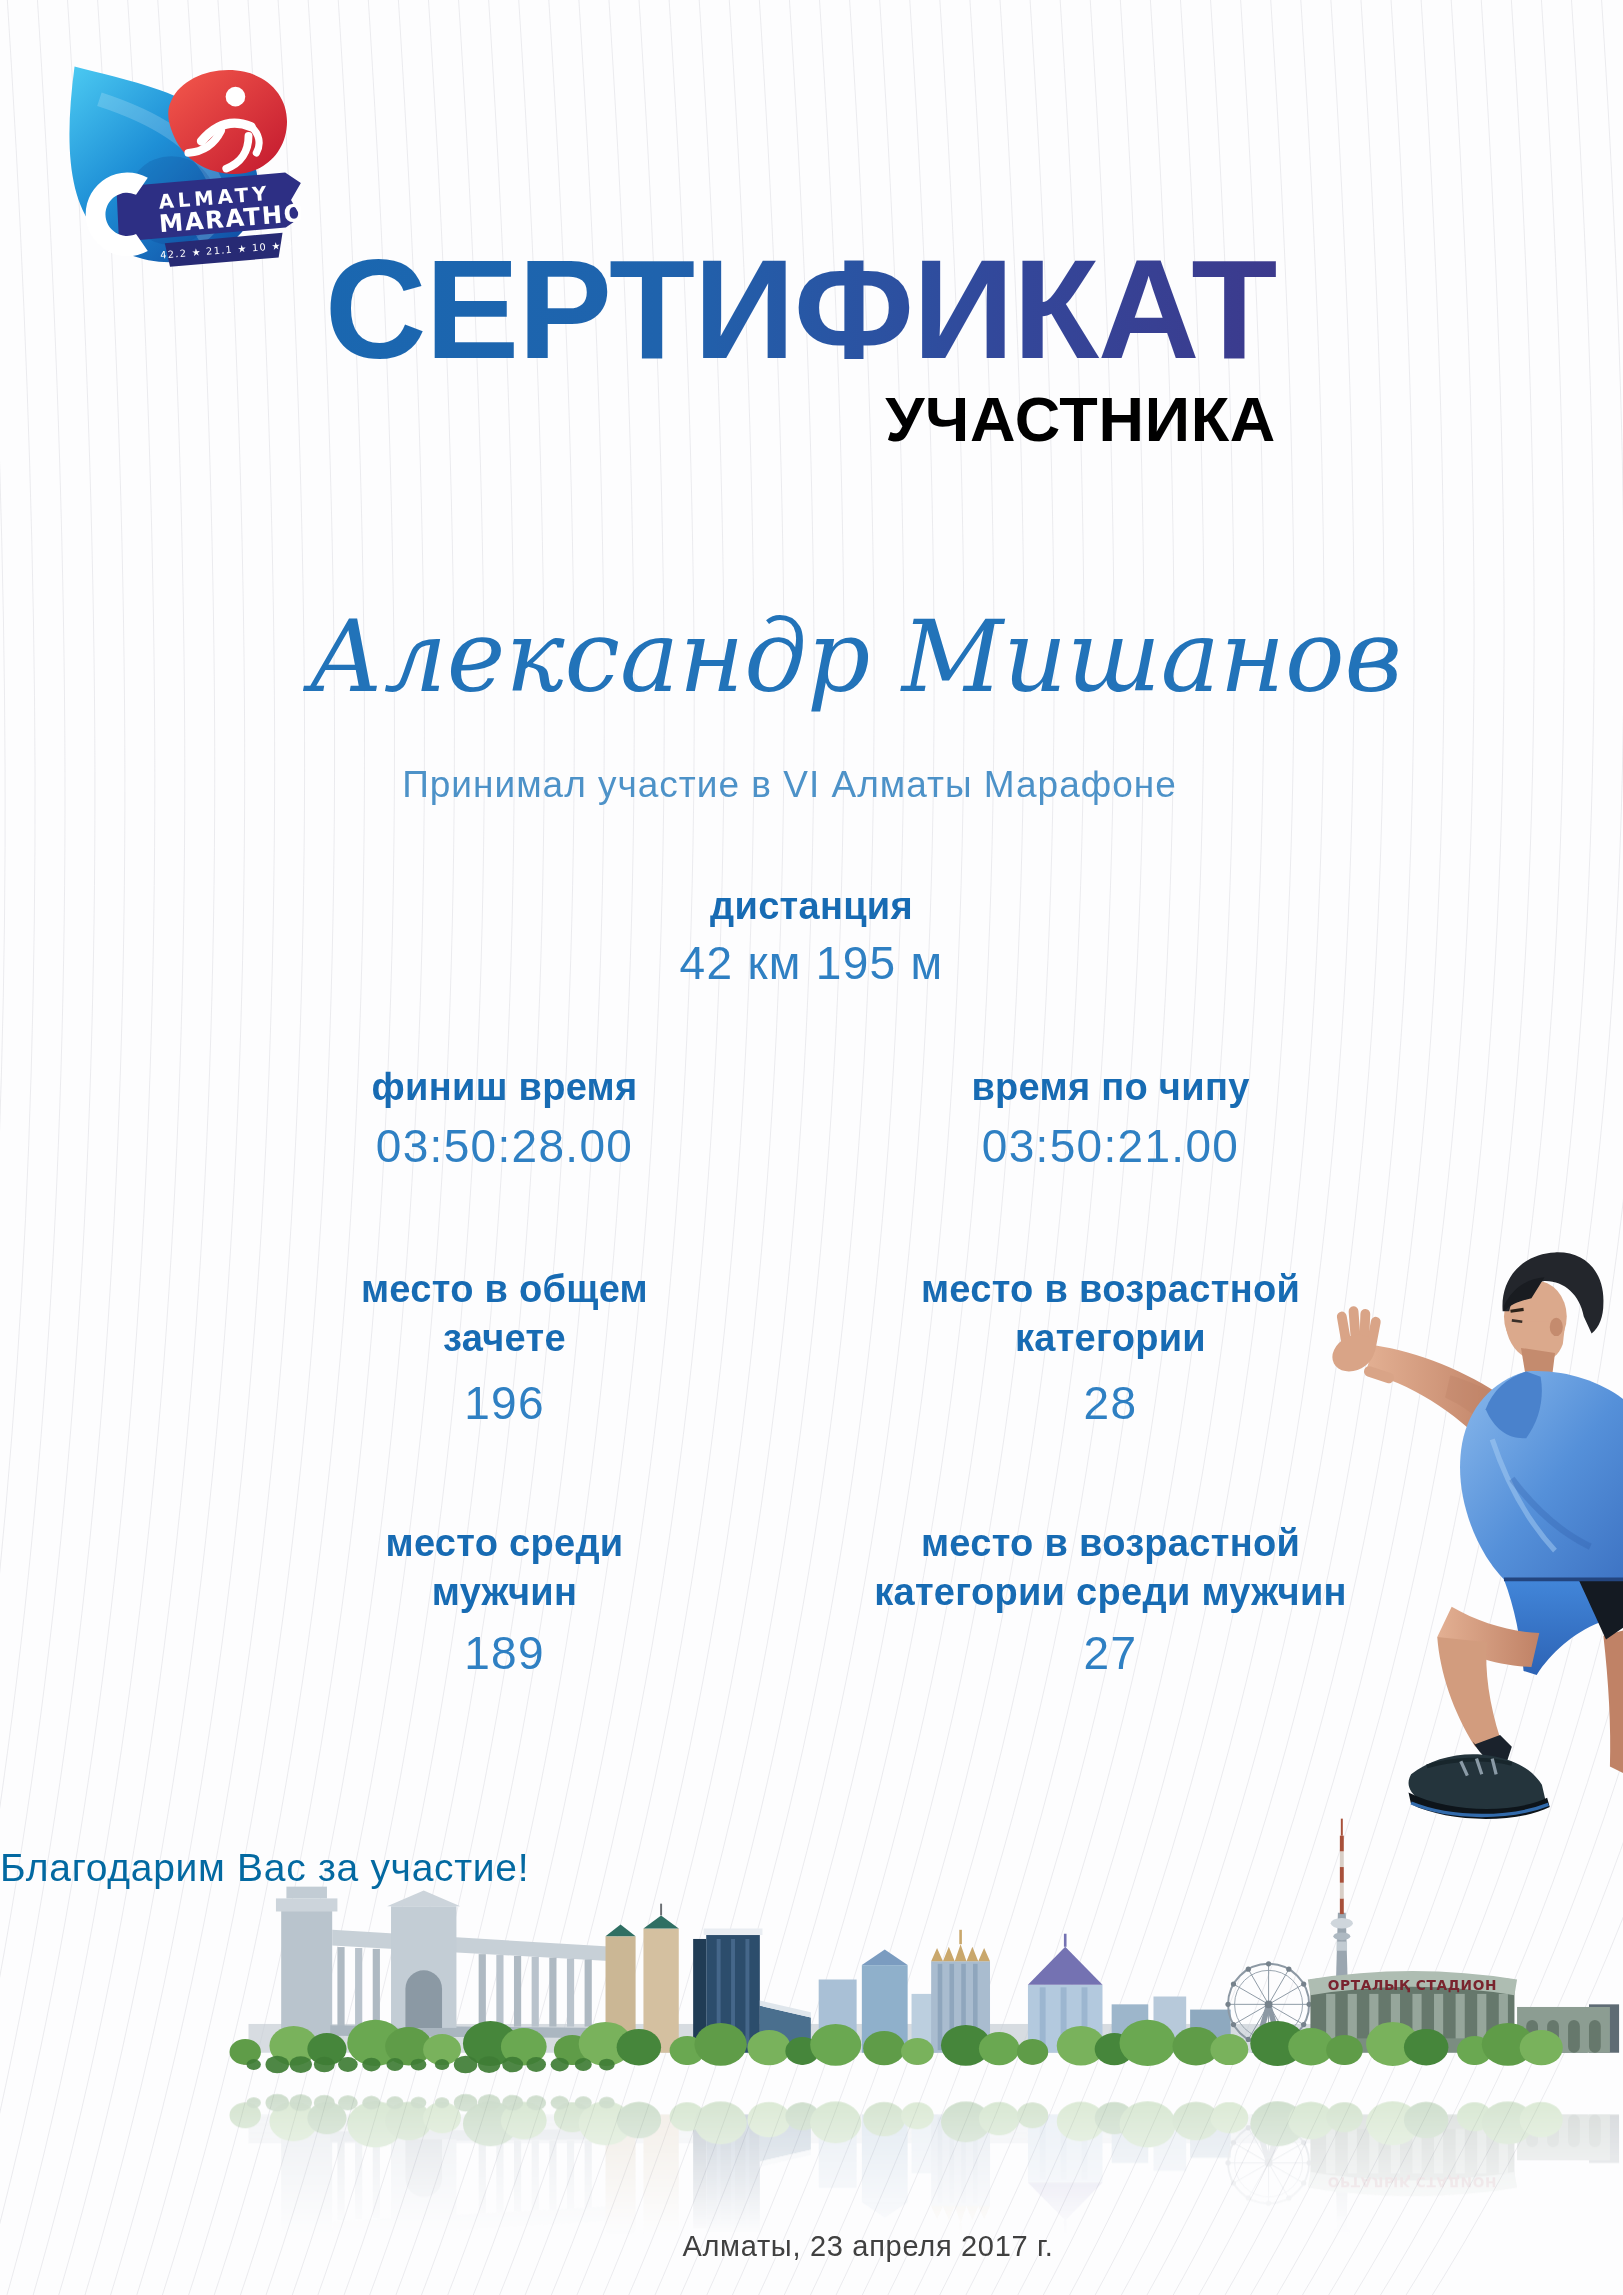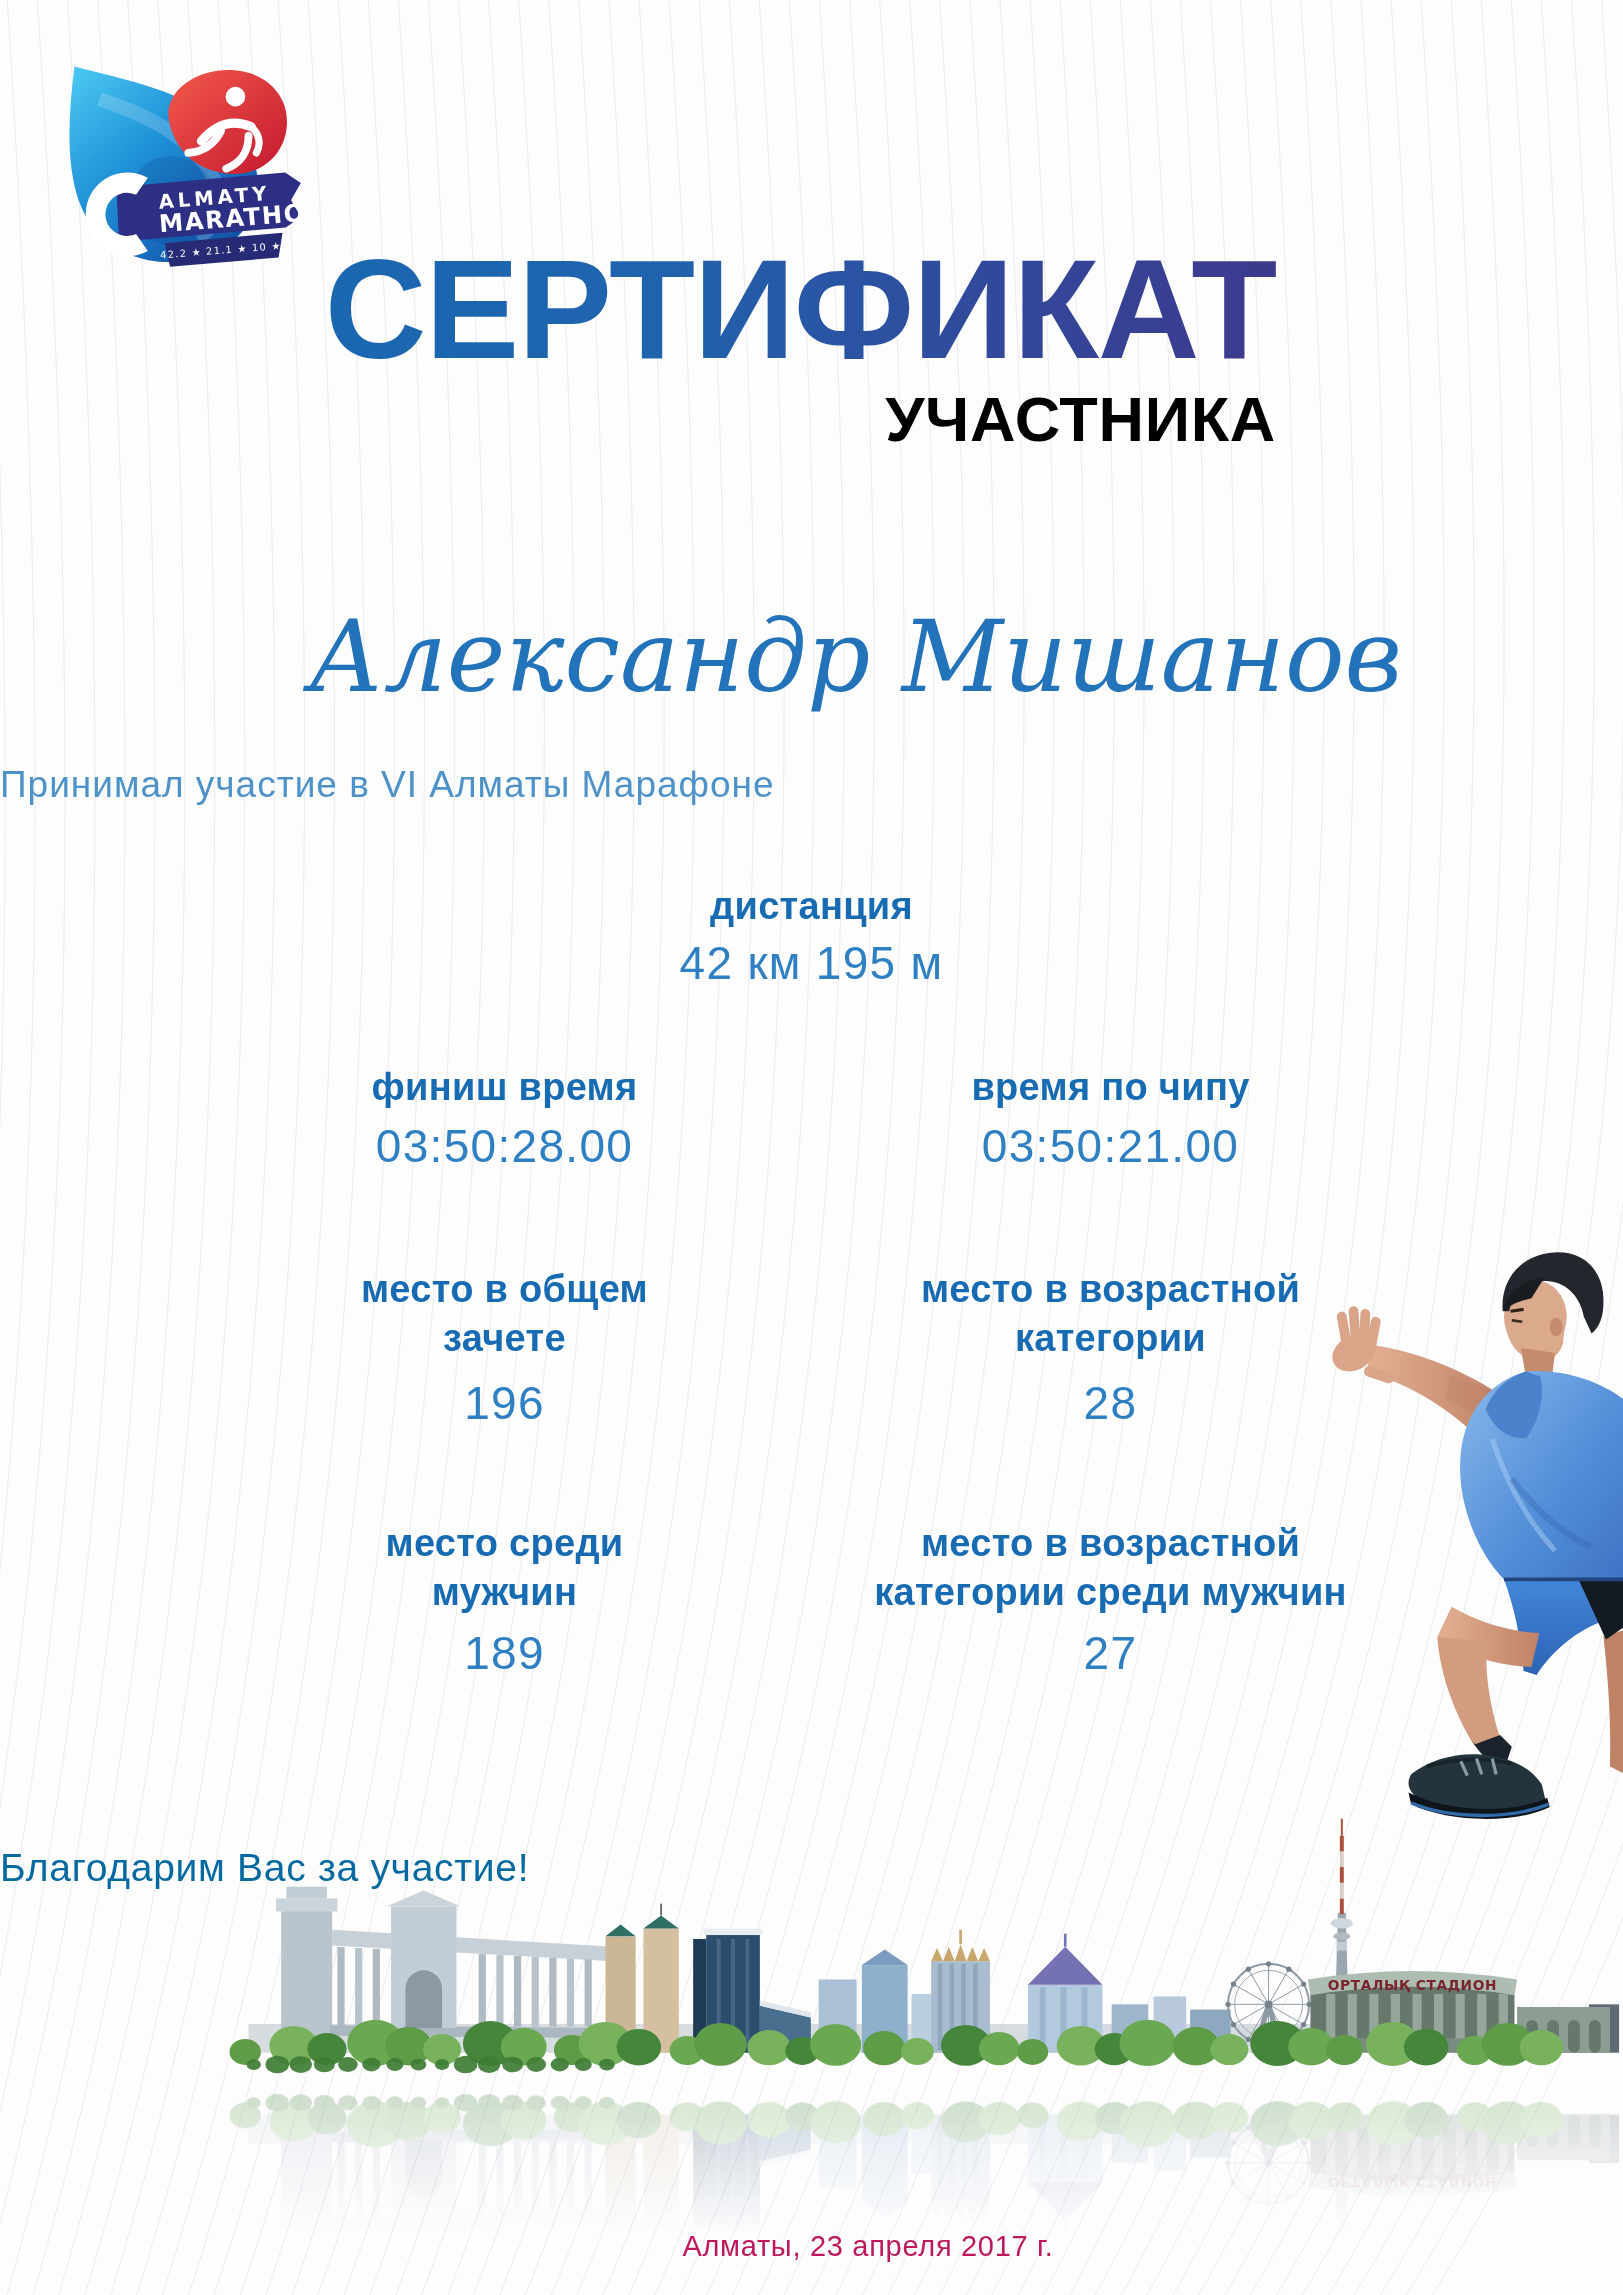--- a/index.html
+++ b/index.html
@@ -19,35 +19,35 @@
   .subtitle{
     position:absolute;top:388px;right:347px;z-index:4;line-height:1;
     font-size:63px;font-weight:bold;color:#000000;letter-spacing:0.7px;
   }
   .name{
     position:absolute;top:598px;left:0;width:1623px;text-align:center;z-index:4;
     font-family:"DejaVu Serif",serif;font-style:italic;font-size:99px;
     color:#2273b9;line-height:1.2;margin-left:44px;
   }
   .participation{
-    position:absolute;top:764px;left:0;width:1555px;z-index:4;
-    font-size:37px;color:#4d92c8;letter-spacing:1px;
+    position:absolute;top:764px;left:0;width:1555px;text-align:center;z-index:4;
+    font-size:37px;color:#4d92c8;letter-spacing:1px;padding-left:12px;
   }
   .col-mid{position:absolute;left:0;width:1623px;text-align:center;z-index:4;}
   .col-left{position:absolute;left:243px;width:523px;text-align:center;z-index:4;}
   .col-right{position:absolute;left:849px;width:523px;text-align:center;z-index:4;}
   .lbl{font-size:38px;font-weight:bold;color:#176bb3;line-height:1.3;letter-spacing:0.3px;white-space:pre-line;}
   .val{font-size:46px;color:#2f80c3;letter-spacing:1.3px;line-height:1.15;}
   .thanks{
     position:absolute;top:1846px;left:0;width:1623px;text-align:left;z-index:4;
     font-size:39px;color:#0369a1;letter-spacing:0.7px;
   }
   .footer-date{
     position:absolute;top:2230px;left:868px;transform:translateX(-50%);z-index:6;
-    font-size:29px;color:#be185d;letter-spacing:0.7px;white-space:nowrap;
+    font-size:29px;color:#404040;letter-spacing:0.7px;white-space:nowrap;
   }
   .runner{position:absolute;left:1296px;top:1243px;width:327px;height:576px;z-index:2;}
   .skyline{
     position:absolute;left:0;top:1808px;width:1623px;height:275px;z-index:1;
     -webkit-box-reflect:below 1.3px linear-gradient(to bottom,rgba(0,0,0,0) 45%,rgba(0,0,0,0.28) 100%);
   }
   svg text{font-family:"DejaVu Sans","Liberation Sans",sans-serif;}
 </style>
 </head>
 <body>

